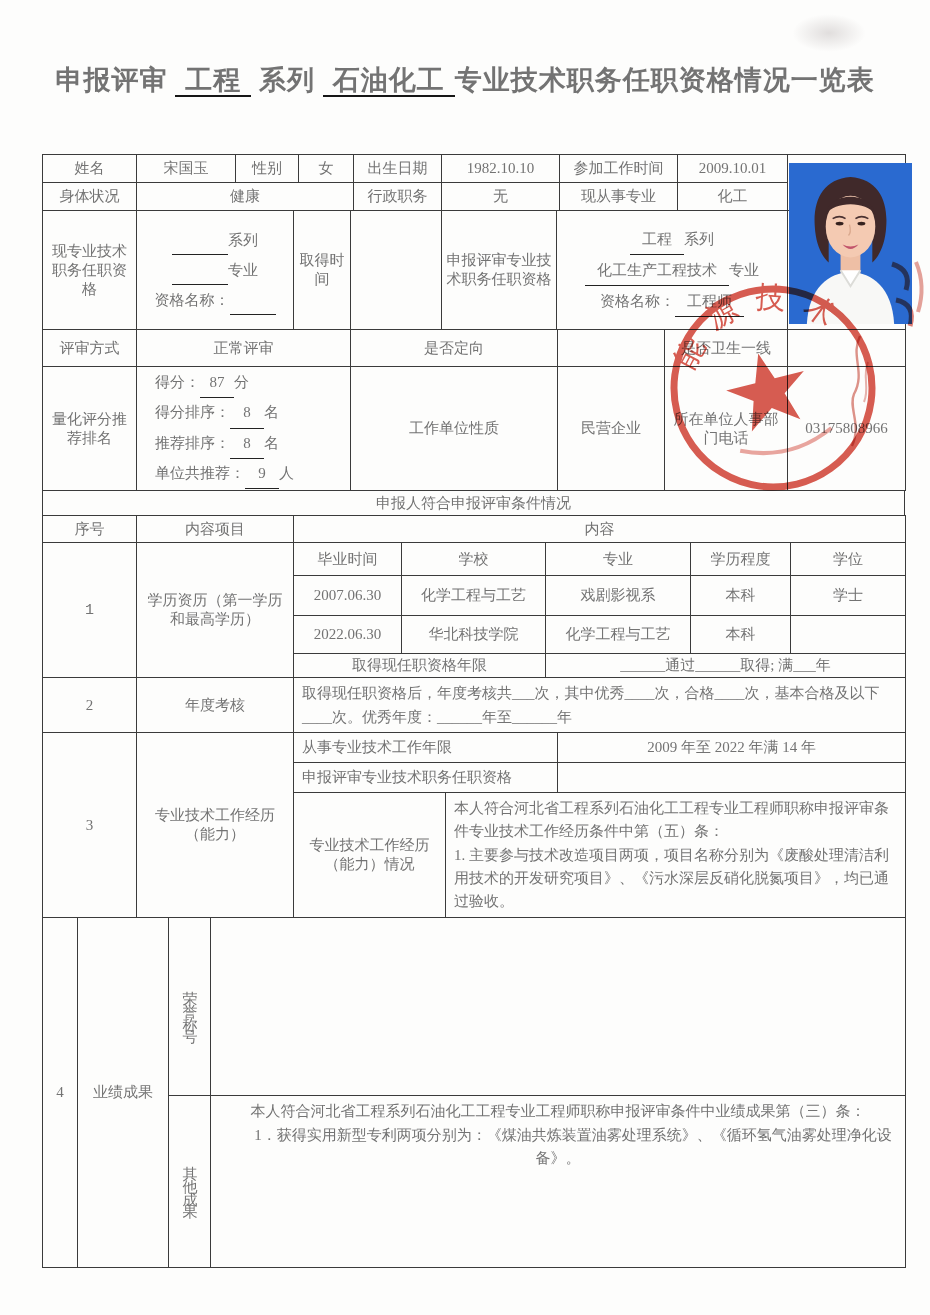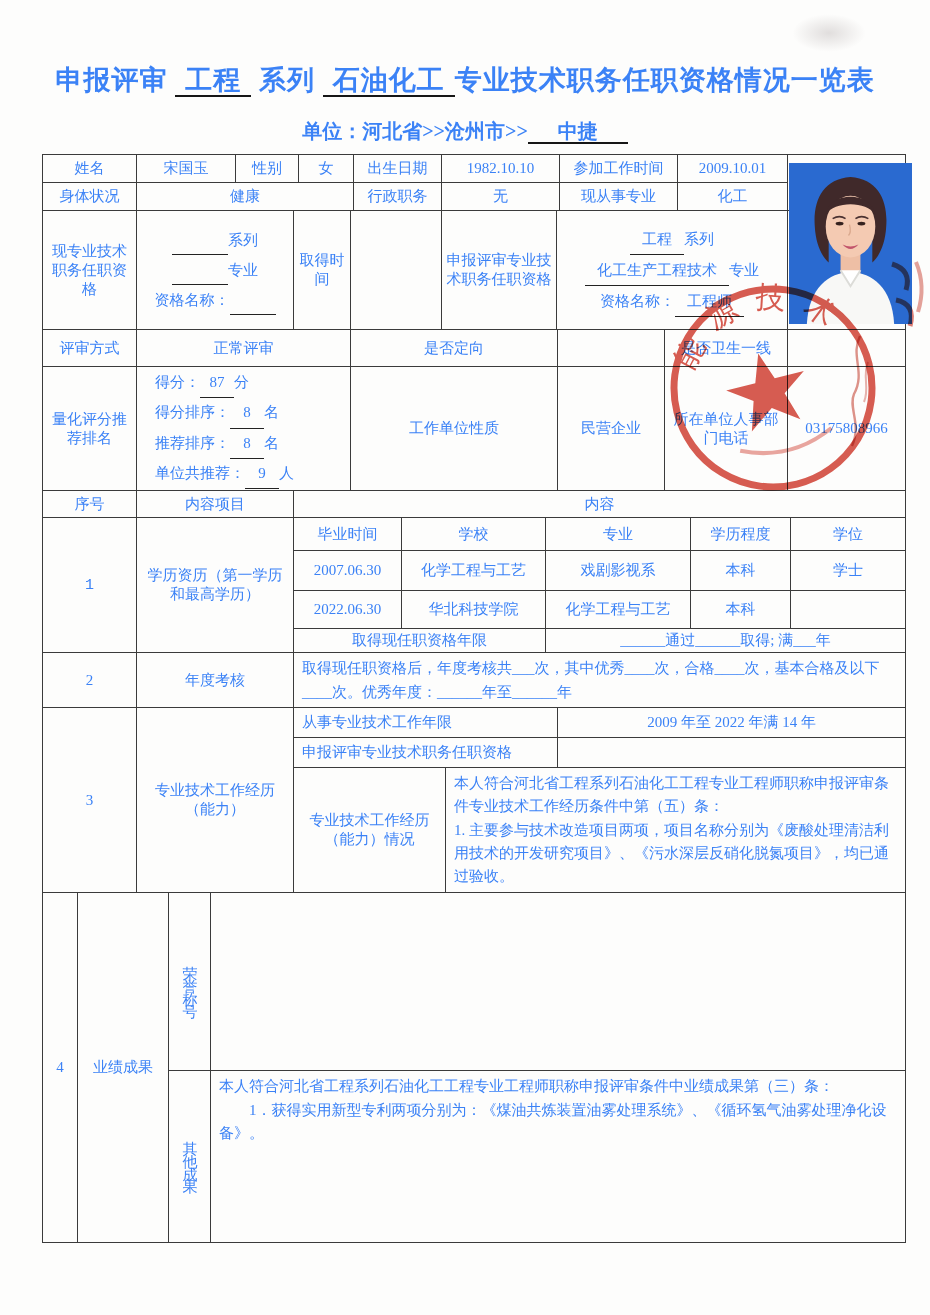--- a/index.html
+++ b/index.html
@@ -1,20 +1,20 @@
 <!DOCTYPE html>
 <html><head>
 <meta charset="utf-8">
 <style>
   * { box-sizing: border-box; }
   html,body { margin:0; padding:0; background:#ffffff; }
   .page {
     position: relative; width: 930px; height: 1315px;
     background: #fdfdfc; overflow: hidden;
-    font-family: "Liberation Serif", serif; color: #3b82f6;
+    font-family: "Liberation Serif", serif; color: #737373;
   }
   .title {
     position: absolute; top: 62px; left: 0; width: 100%;
     text-align: center; font-size: 27px; font-weight: bold; letter-spacing: 1px;
     margin: 0;
   }
   .title .u { border-bottom: 2px solid #161616; padding: 0 10px; }
   .subtitle {
     position: absolute; top: 118px; left: 0; width: 100%;
     text-align: center; font-size: 20px; font-weight: bold;
@@ -32,21 +32,21 @@
   .bandF td { height: 27px; }
   .bandG tr.g1 td { height: 33px; font-family: Liberation Mono, monospace; }
   .bandG tr.g2 td { height: 40px; font-family: Liberation Serif, serif; }
   .bandG tr.g3 td { height: 38px; }
   .bandG tr.g4 td { height: 24px; }
   .bandH td { height: 55px; }
   .bandI tr.i1 td { height: 30px; }
   .bandI tr.i2 td { height: 30px; }
   .bandI tr.i3 td { height: 120px; }
   .bandJ tr.j1 td { height: 178px; }
-  .bandJ tr.j2 td { height: 172px; }
+  .bandJ tr.j2 td { height: 172px; text-align: center; }
   td.leftcell { text-align: left; padding-left: 8px; }
   td.pre { white-space: pre-line; text-align: left; padding: 4px 8px; vertical-align: top; line-height: 1.55; }
   td.premid { white-space: pre-line; text-align: left; padding: 3px 8px; vertical-align: middle; line-height: 1.6; margin-top: 16px; }
   .bline { line-height: 2.0; }
   .blank { display: inline-block; border-bottom: 1px solid #222; height: 14px; vertical-align: bottom; }
   .w56 { width: 56px; } .w46 { width: 46px; }
   .uval { display: inline-block; border-bottom: 1px solid #222; padding: 0 12px; min-width: 30px; text-align: center; }
   .num { min-width: 34px; padding: 0 6px; }
   .qline { text-align: left; padding-left: 14px; line-height: 1.95; }
   .vtext { writing-mode: vertical-rl; text-orientation: upright; letter-spacing: 13px; display: inline-block; }
@@ -63,21 +63,20 @@
 </style>
 </head>
 <body>
 
 <div class="page">
 
   <div class="smudge"></div>
 
   <h1 class="title"><span>申报评审</span> <span class="u">工程</span> <span>系列</span> <span class="u">石油化工</span><span>专业技术职务任职资格情况一览表</span></h1>
 
-  <div class="subtitle"><span>单位：</span><span>河北省&gt;&gt;沧州市&gt;&gt;</span><span class="unit">中捷</span></div>
 
   <div class="bands">
 
     <table class="bandA">
       <colgroup>
           <col style="width:94px">
           <col style="width:99px">
           <col style="width:63px">
           <col style="width:55px">
           <col style="width:88px">
@@ -180,20 +179,27 @@
           <div class="qline"><span>单位共推荐：</span><span class="uval num">9</span><span>人</span></div>
         </td>
         <td>工作单位性质</td>
         <td>民营企业</td>
         <td>所在单位人事部门电话</td>
         <td>03175808966</td>
       </tr>
     </tbody>
       </table>
 
+    <table class="bandE">
+      <tbody>
+          <tr>
+        <td>申报人符合申报评审条件情况</td>
+      </tr>
+    </tbody>
+      </table>
 
     <table class="bandF">
       <colgroup>
           <col style="width:94px">
           <col style="width:157px">
           <col style="width:612px">
         </colgroup>
       <tbody>
           <tr>
         <td>序号</td>

